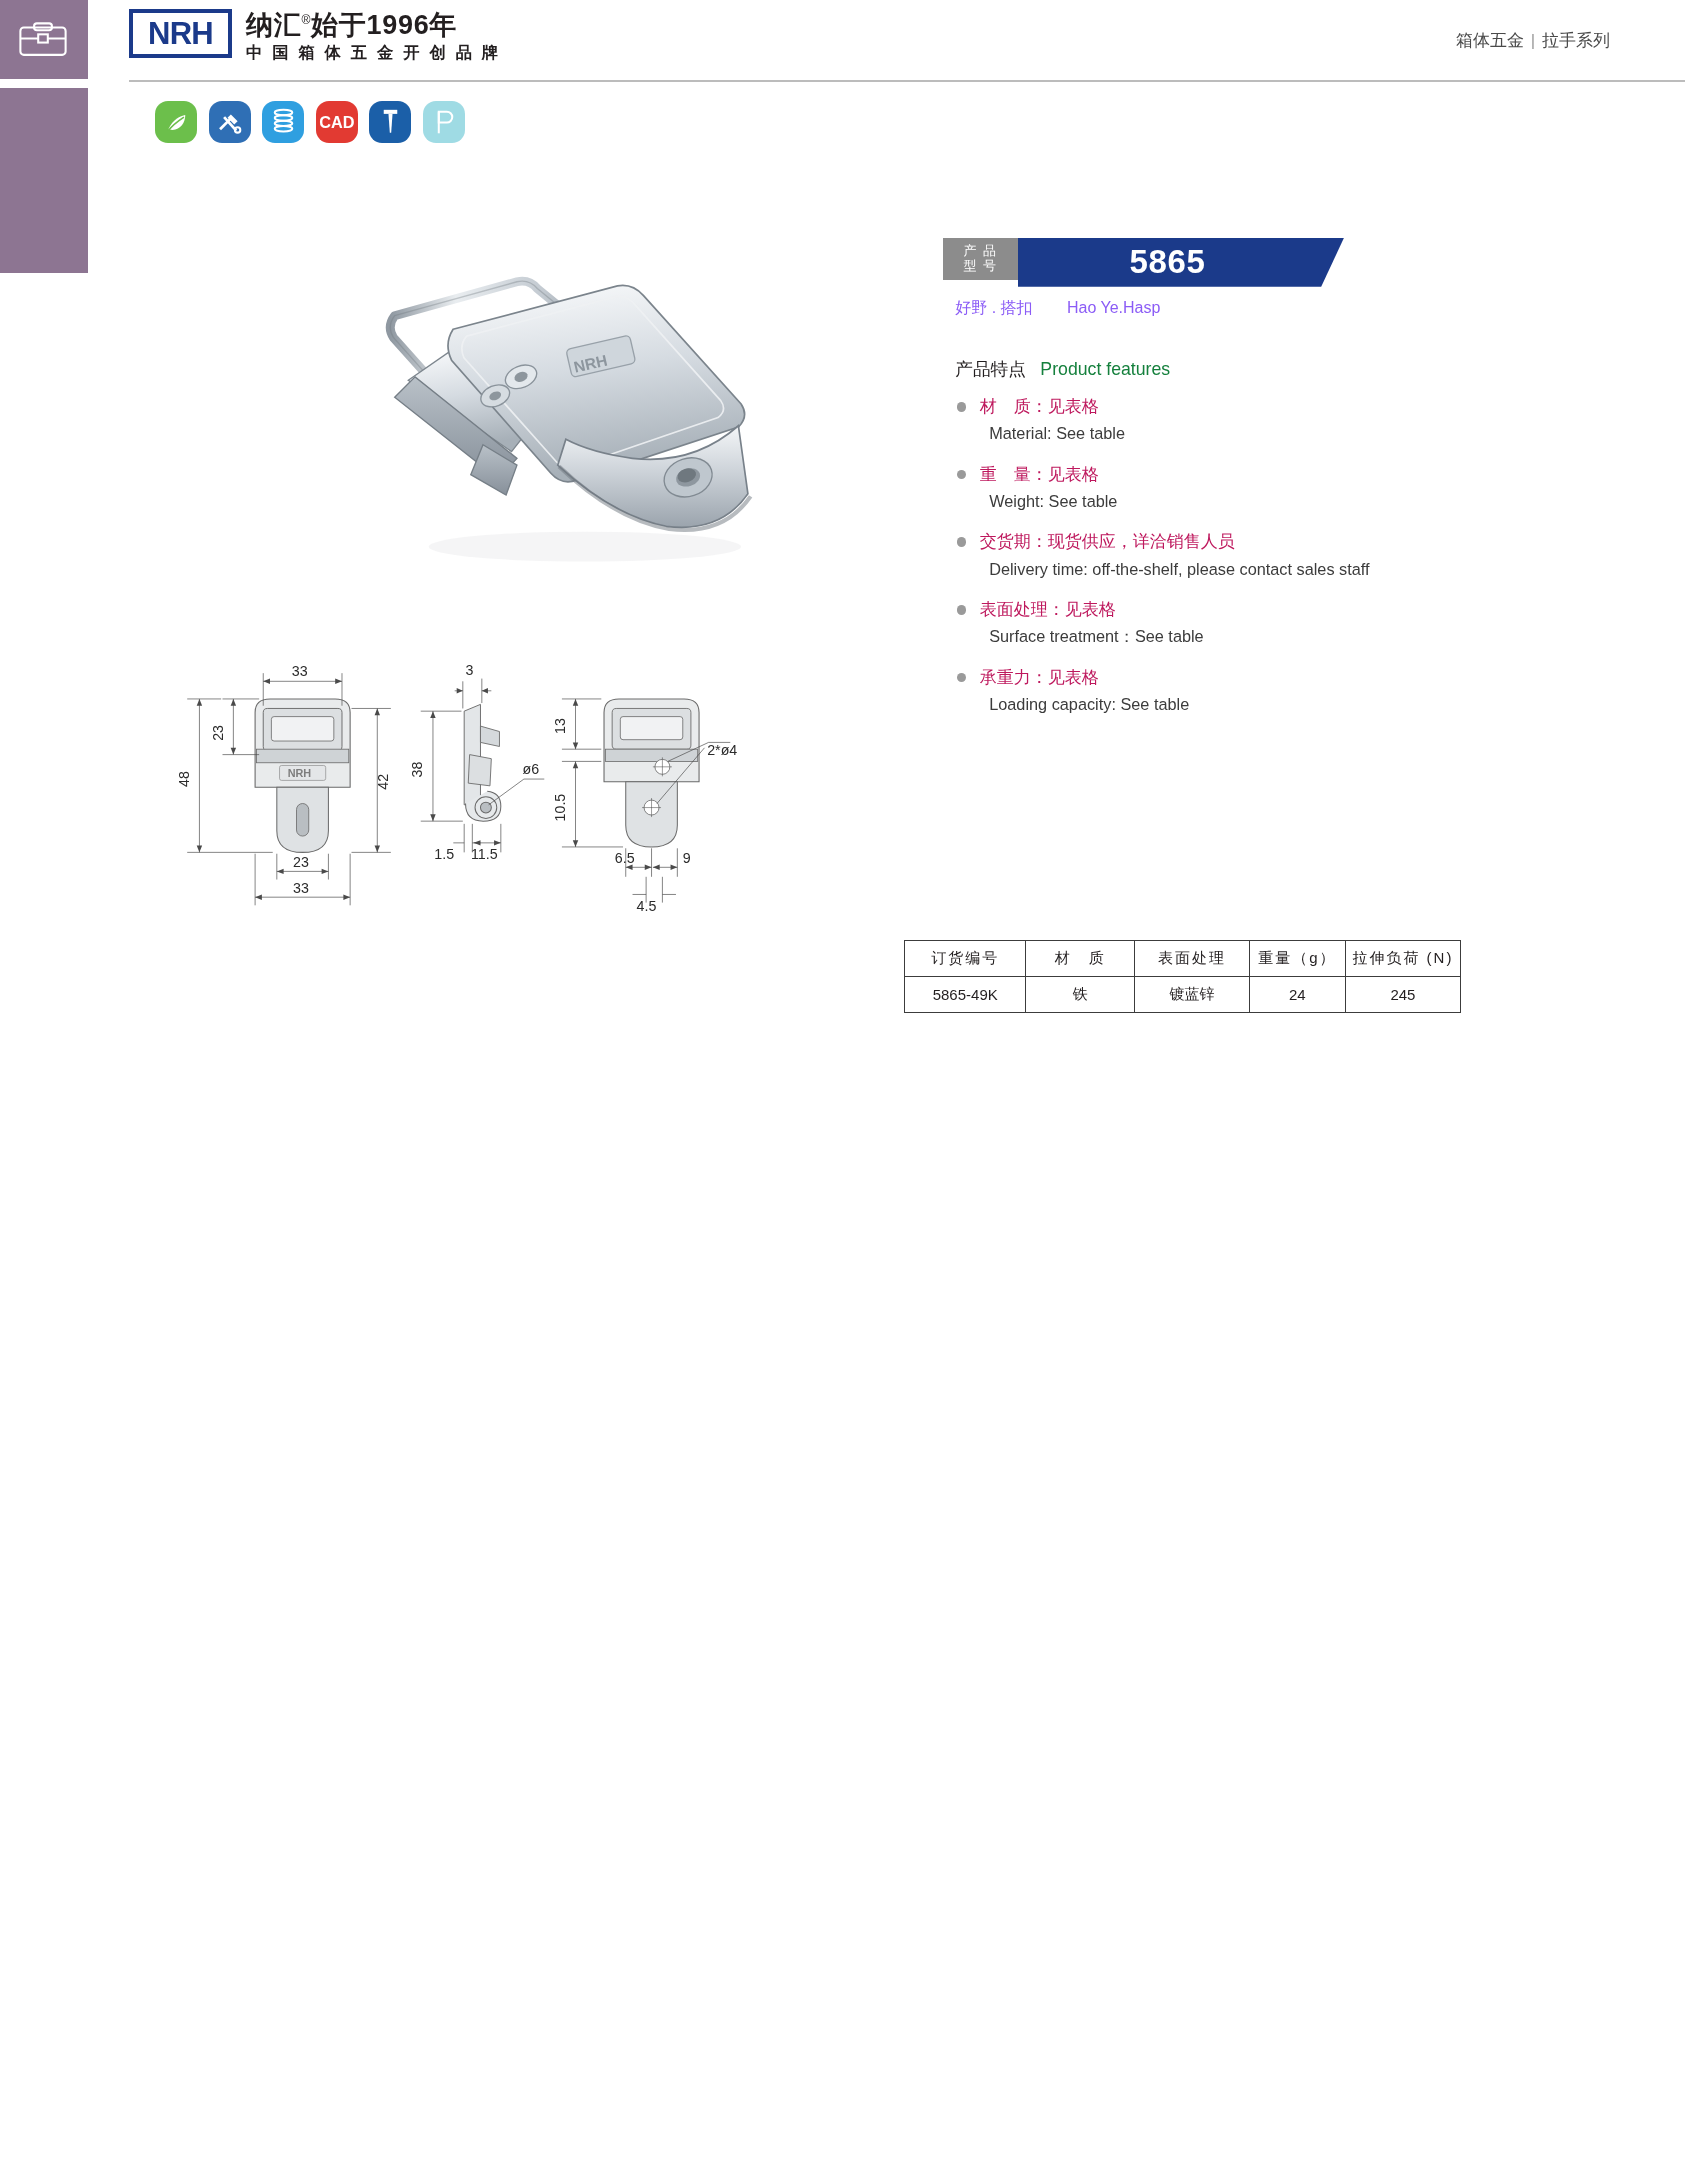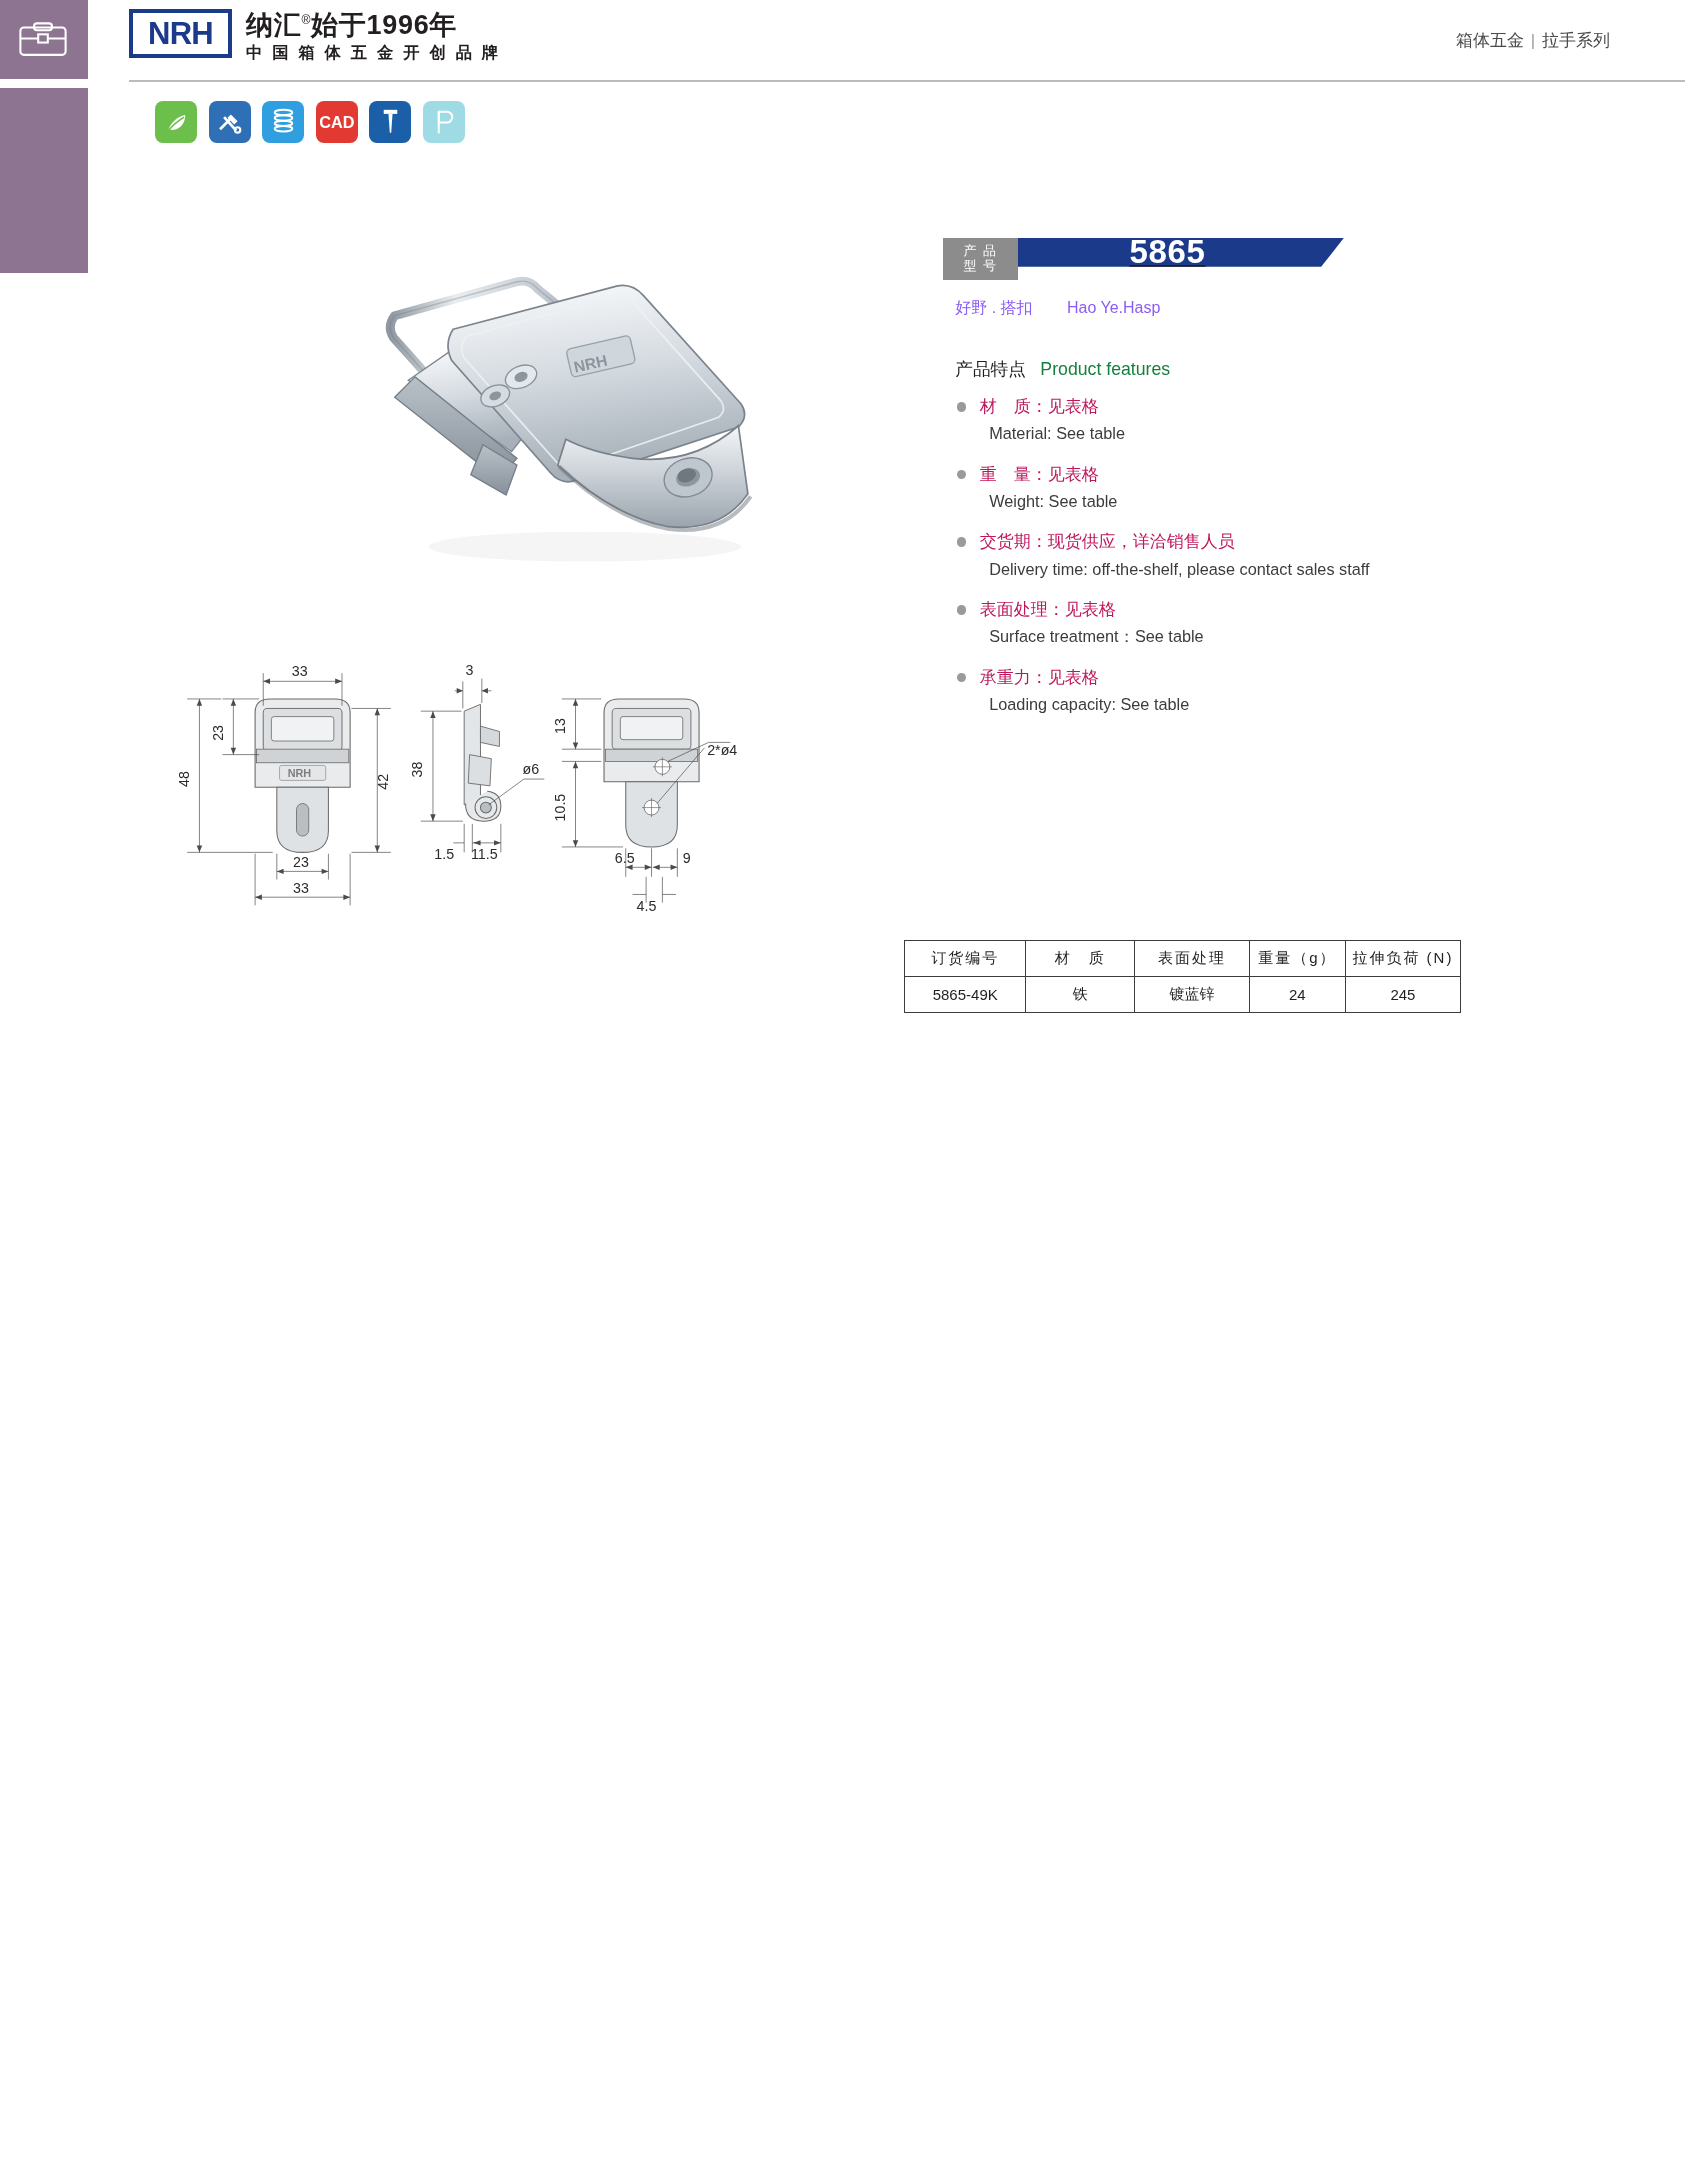--- a/index.html
+++ b/index.html
@@ -90,21 +90,21 @@
 
   
   .icon-strip {
     position:absolute;
     left:155px; top:101px;
     display:flex;
     gap:11.6px;
   }
   .istrip-item {
     width:42px; height:42px;
-    border-radius:8px;
+    border-radius:13px;
     display:flex; align-items:center; justify-content:center;
     box-sizing:border-box;
   }
   .istrip-item svg { display:block; }
   .ic-green { background:#6cbf4b; }
   .ic-blue1 { background:#2f6fb5; }
   .ic-blue2 { background:#2f9fe0; }
   .ic-red   { background:#e23a32; }
   .ic-navy  { background:#1b5fa8; }
   .ic-cyan  { background:#9fdbe4; }
@@ -141,25 +141,25 @@
     color:#ffffff;
     display:flex; flex-direction:column;
     align-items:center; justify-content:center;
     line-height:1.15;
     font-size:13px;
     letter-spacing:1.4px;
   }
   .model-banner {
     position:absolute;
     left:75px; top:6.8px;
-    width:326px; height:29px;
+    width:326px; height:49px;
     background:#1b3a8a;
     -webkit-clip-path:polygon(0 0, 100% 0, 93% 100%, 0 100%);
     clip-path:polygon(0 0, 100% 0, 93% 100%, 0 100%);
-    display:flex; align-items:center;text-decoration:underline;
+    display:flex; align-items:center;
   }
   .model-number {
     color:#ffffff;
     font-size:33px;
     font-weight:bold;
     margin:0 auto;
     padding-right:27px;
     letter-spacing:0.7px;
   }
   .name-row {

